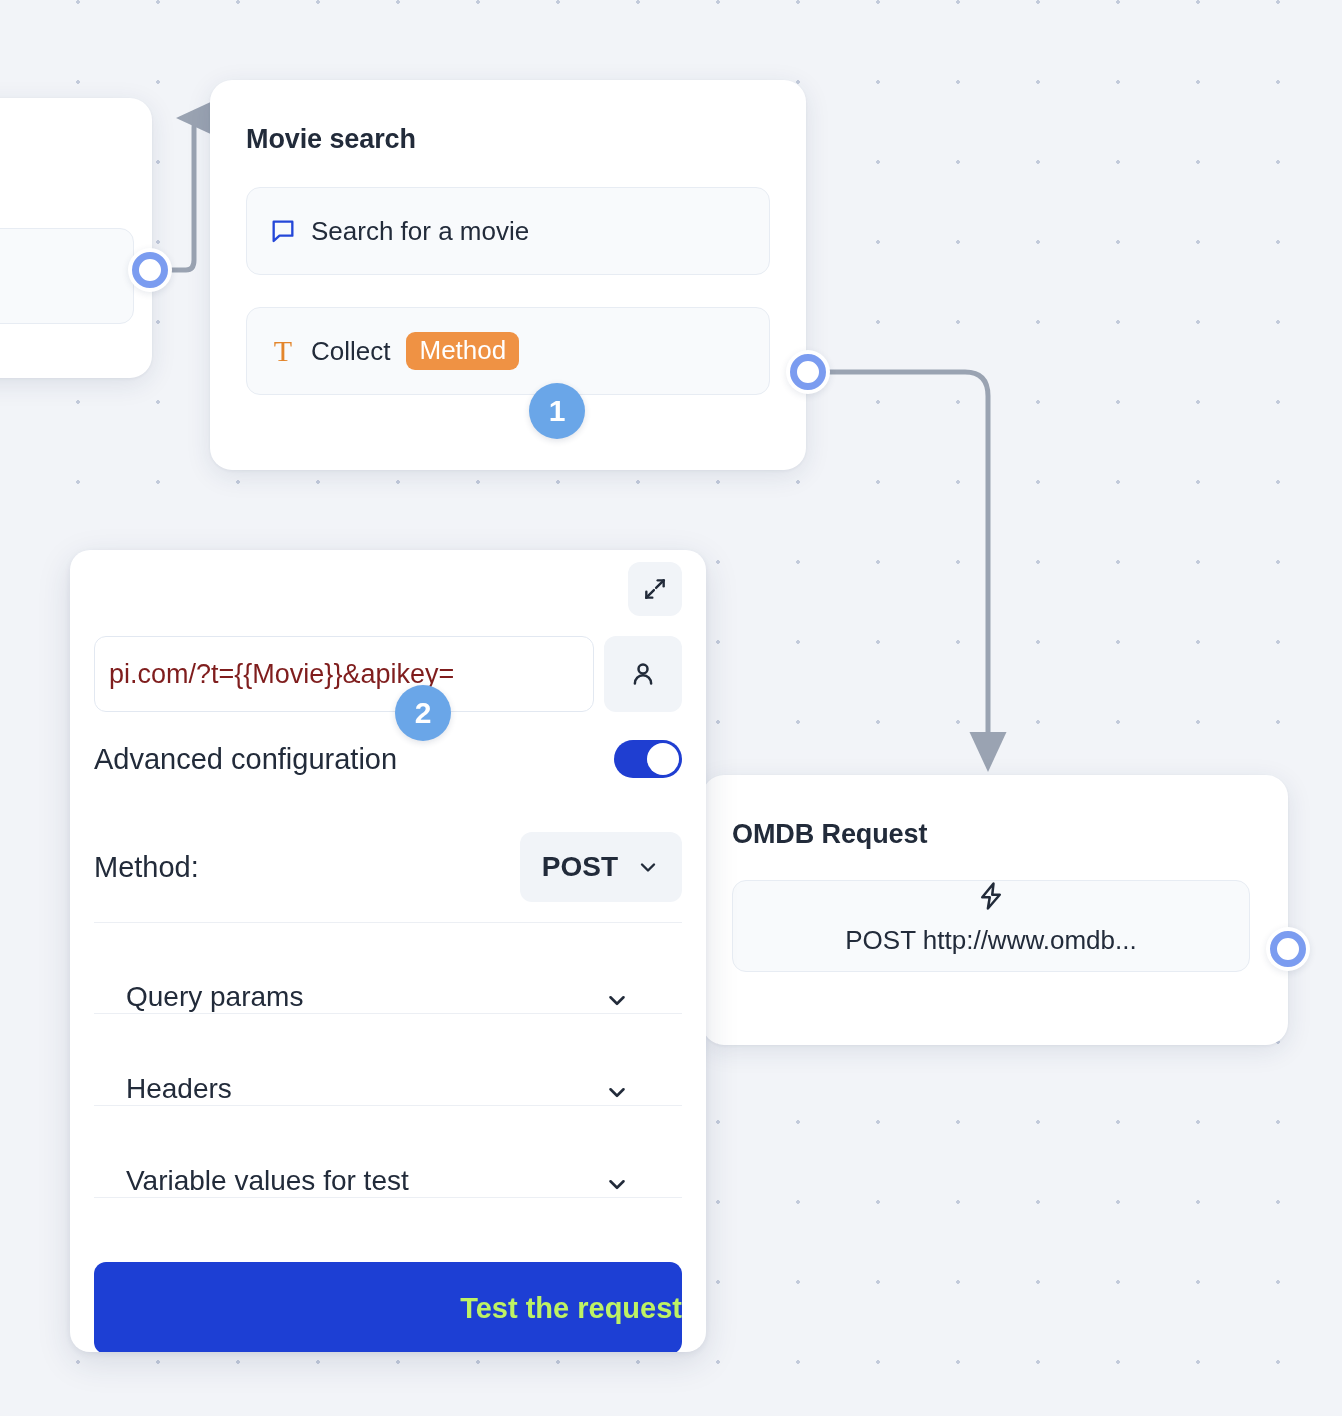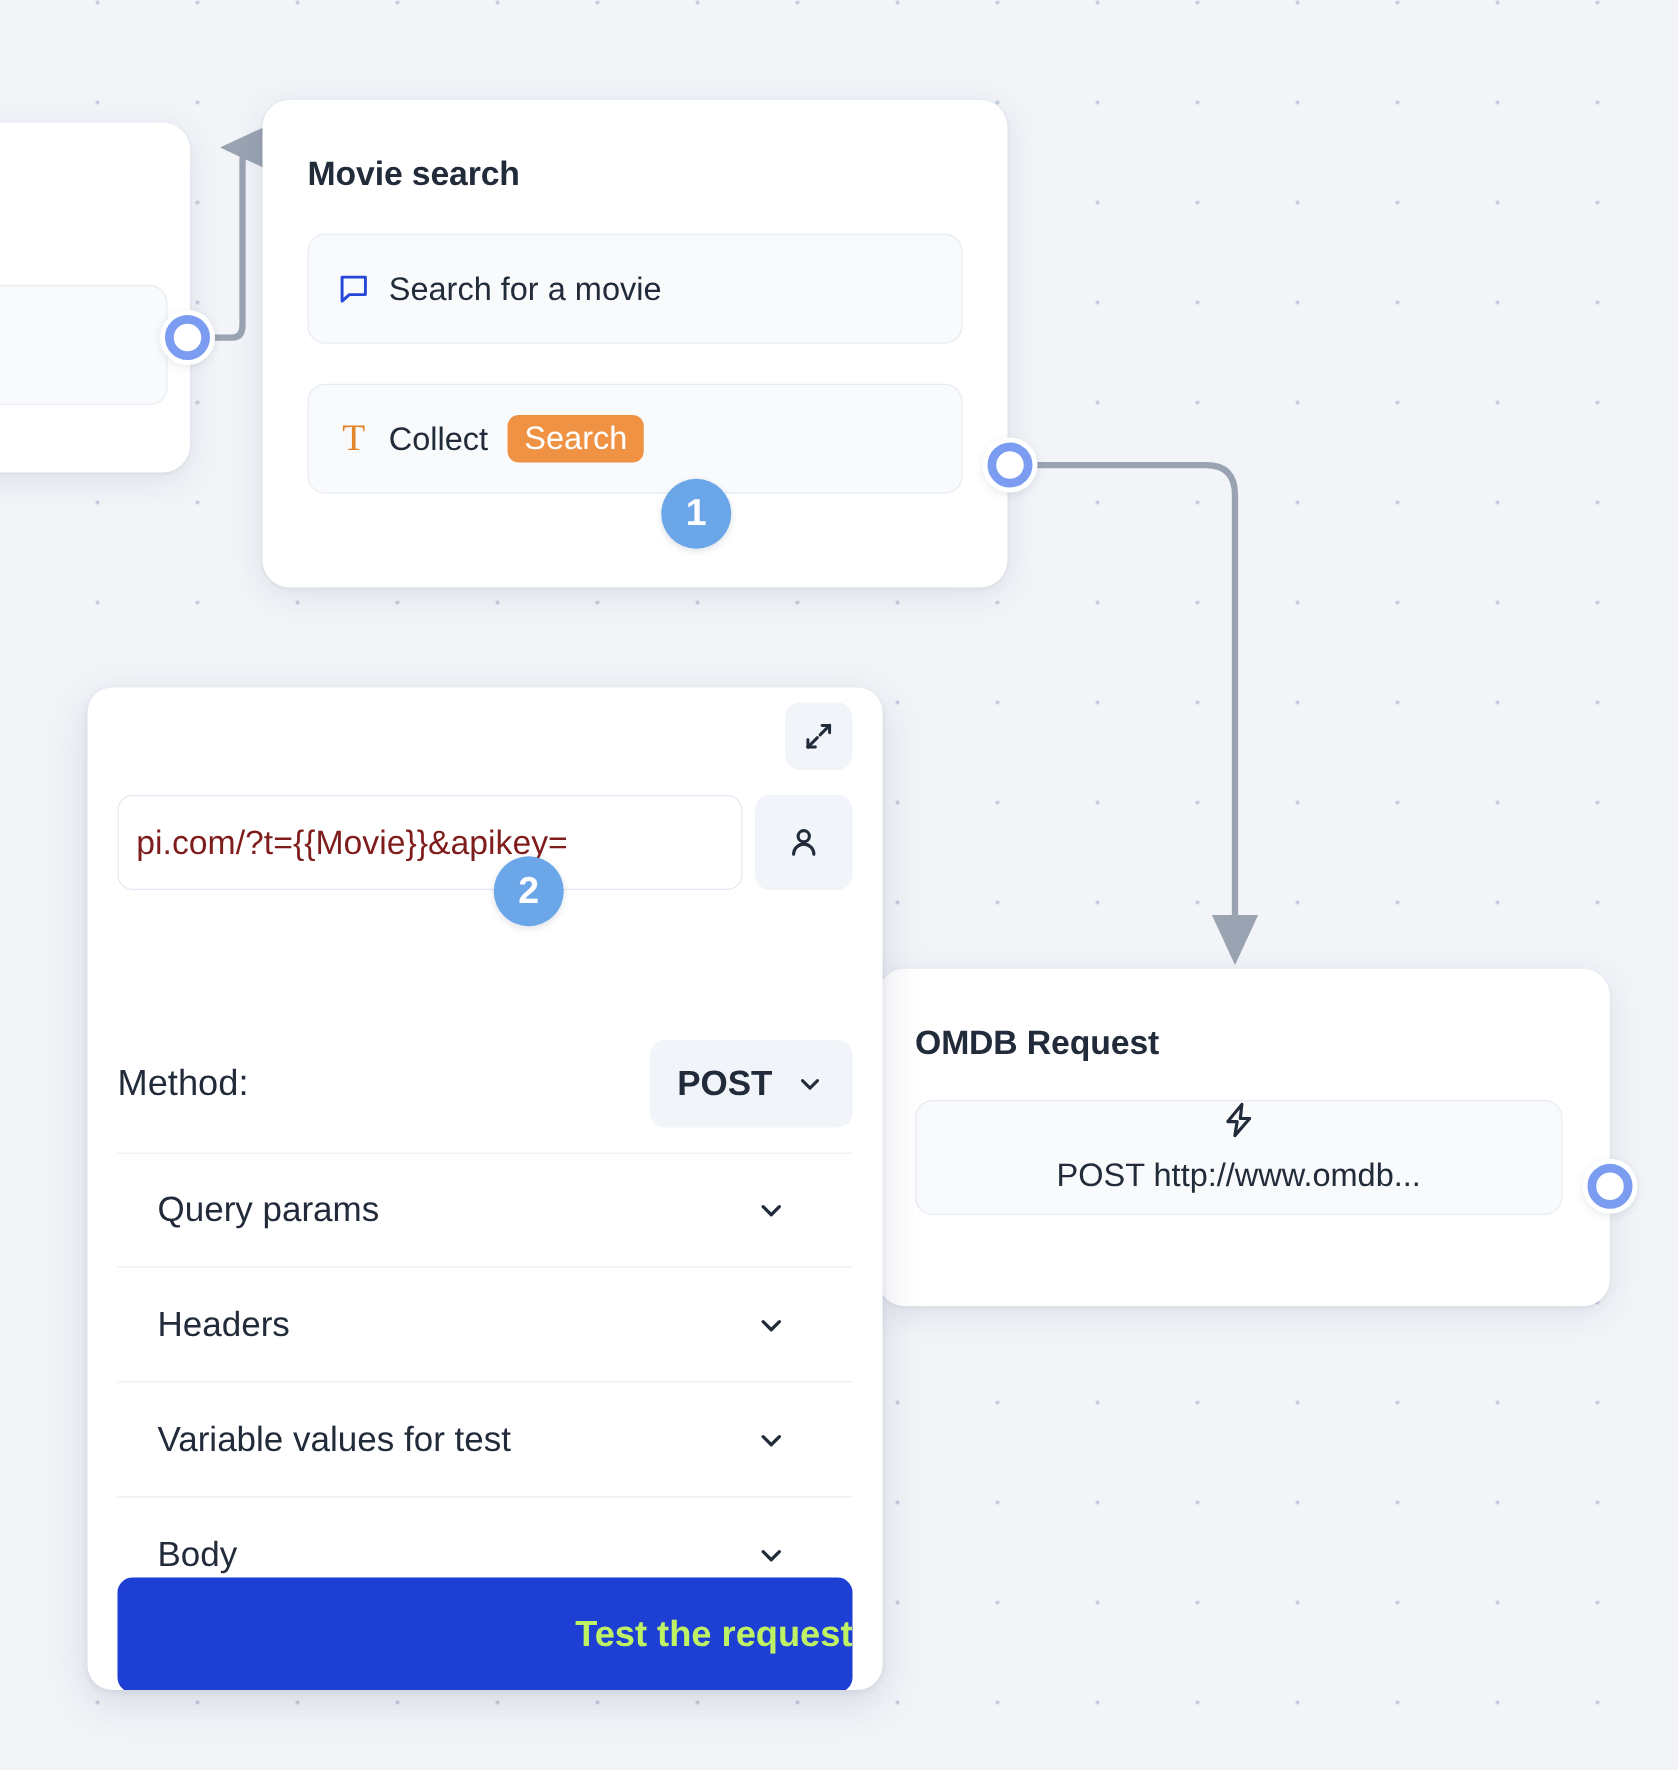--- a/index.html
+++ b/index.html
@@ -264,21 +264,21 @@
   }
 
   .accordion {
     position: absolute;
     left: 24px;
     right: 24px;
     top: 372px;
   }
   .accordion-item {
     display: flex;
-    align-items: center;
+    align-items: flex-end;
     justify-content: space-between;
     height: 92px;
     border-bottom: 1px solid #eceff4;
     cursor: pointer;
   }
   .accordion-item:first-child { border-top: 1px solid #eceff4; }
   .accordion-label { font-size: 28px; color: #222b3a; padding-left: 32px; }
   .chev { margin-right: 52px; }
 
   .test-btn {
@@ -344,21 +344,21 @@
   <div class="node-row">
     <svg class="icon-chat" viewBox="0 0 24 24" fill="none" stroke="#2447d8" stroke-width="2" stroke-linecap="round" stroke-linejoin="round">
       <path d="M4 4 H20 V16 H9 L4 20.5 Z"></path>
     </svg>
     <span class="row-label">Search for a movie</span>
   </div>
 
   <div class="node-row">
     <span class="icon-text-t">T</span>
     <span class="row-label">Collect</span>
-    <span class="tag-chip">Search</span>
+    <span class="tag-chip">Method</span>
   </div>
 </div>
 <div class="port-dot" id="port-movie-out"></div>
 
 <div class="node-card" id="card-omdb">
   <div class="node-title">OMDB Request</div>
 
   <div class="node-row">
     <svg class="icon-bolt" viewBox="0 0 24 24" fill="none" stroke="#222b3a" stroke-width="2" stroke-linecap="round" stroke-linejoin="round">
       <path d="M14 2 L5 13 H11 L9.5 22 L19 11 H13 Z"></path>
@@ -384,20 +384,24 @@
   <div class="url-row">
     <div class="url-input" title="Enter request URL">pi.com/?t={{Movie}}&amp;apikey=</div>
     <button class="url-person-btn">
       <svg width="30" height="30" viewBox="0 0 24 24" fill="none" stroke="#222b3a" stroke-width="2" stroke-linecap="round" stroke-linejoin="round">
         <circle cx="12" cy="8" r="3.6"></circle>
         <path d="M5.5 19.5 a6.5 6.5 0 0 1 13 0"></path>
       </svg>
     </button>
   </div>
 
+  <div class="adv-row">
+    <span class="adv-label">Advanced configuration</span>
+    <button class="toggle"></button>
+  </div>
 
   <div class="method-row">
     <span class="method-label">Method:</span>
     <button class="method-select">
       <span>POST</span>
       <svg width="24" height="24" viewBox="0 0 24 24" fill="none" stroke="#222b3a" stroke-width="2.4" stroke-linecap="round" stroke-linejoin="round">
         <path d="M6 9.5 L12 15.5 L18 9.5"></path>
       </svg>
     </button>
   </div>

